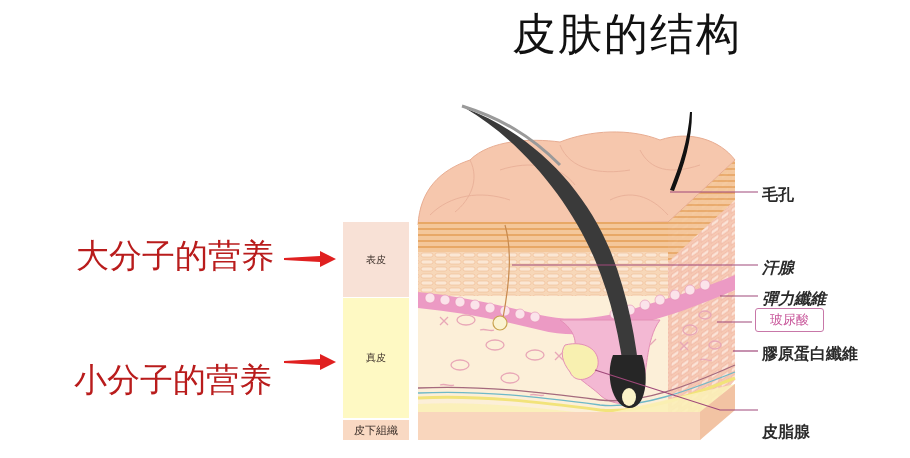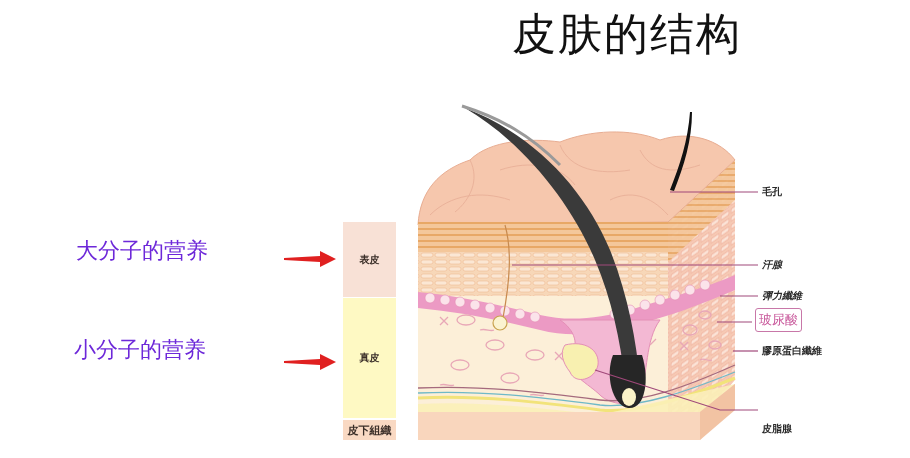--- a/index.html
+++ b/index.html
@@ -1,34 +1,34 @@
 <!DOCTYPE html>
 <html><head>
 <meta charset="utf-8">
 <style>
   html, body { margin: 0; padding: 0; background: #ffffff; }
   body { width: 910px; height: 458px; position: relative; overflow: hidden;
          font-family: "DejaVu Sans", "Liberation Sans", sans-serif; color: #1a1a1a; }
   .title { position: absolute; left: 466px; top: 12px; font-size: 44px; font-weight: 400;
            letter-spacing: 2px; color: #111; line-height: 1; white-space: nowrap; margin-left: 46px; }
-  .nutrient { position: absolute; font-size: 22px; color: #6d28d9; line-height: 1; white-space: nowrap; font-family: Liberation Serif, serif; }
+  .nutrient { position: absolute; font-size: 33px; color: #b91c1c; line-height: 1; white-space: nowrap; font-family: Liberation Serif, serif; }
   .nutrient.big { left: 76px; top: 240px; }
-  .nutrient.small { left: 74px; top: 339px; }
+  .nutrient.small { left: 74px; top: 364px; }
   .arrow { position: absolute; width: 52px; height: 18px; }
   .arrow.a1 { left: 284px; top: 250px; }
   .arrow.a2 { left: 284px; top: 353px; }
-  .layer-bar { position: absolute; left: 343px; width: 53px; display: flex;
-               align-items: center; justify-content: center; font-size: 10px; font-weight: 700; color: #3a2e28; }
+  .layer-bar { position: absolute; left: 343px; width: 66px; display: flex;
+               align-items: center; justify-content: center; font-size: 10px; font-weight: 400; color: #3a2e28; }
   .lb-epi { top: 222px; height: 75px; background: #f8e1d6; }
   .lb-der { top: 298px; height: 120px; background: #fef9c3; }
   .lb-sub { top: 420px; height: 20px; background: #f9d9c3; font-size: 11px; }
   svg.illus { position: absolute; left: 0; top: 0; }
-  .lbl { position: absolute; font-size: 10px; font-weight: 700; color: #2a2a2a; white-space: nowrap; }
+  .lbl { position: absolute; font-size: 16px; font-weight: 700; color: #2a2a2a; white-space: nowrap; }
   .lbl-boxed { position: absolute; left: 755px; top: 308px; border: 1.5px solid #c877a8; color: #c8569a;
-               font-size: 13px; padding: 2px 3px; border-radius: 3px; background: #fff; white-space: nowrap; }
+               font-size: 13px; padding: 2px 14px; border-radius: 3px; background: #fff; white-space: nowrap; }
 </style>
 </head>
 <body>
 
 <div class="title">皮肤的结构</div>
 
 <div class="nutrient big">大分子的营养</div>
 <svg class="arrow a1" viewBox="0 0 52 18">
   <polygon points="0,8 36,6 36,1 52,9 36,17 36,12 0,10" fill="#e02020"></polygon>
 </svg>

